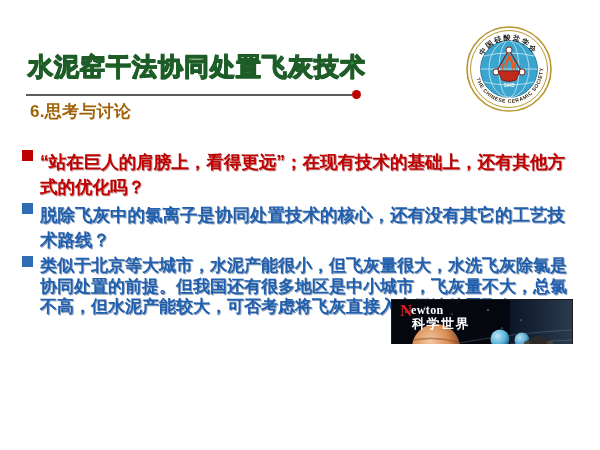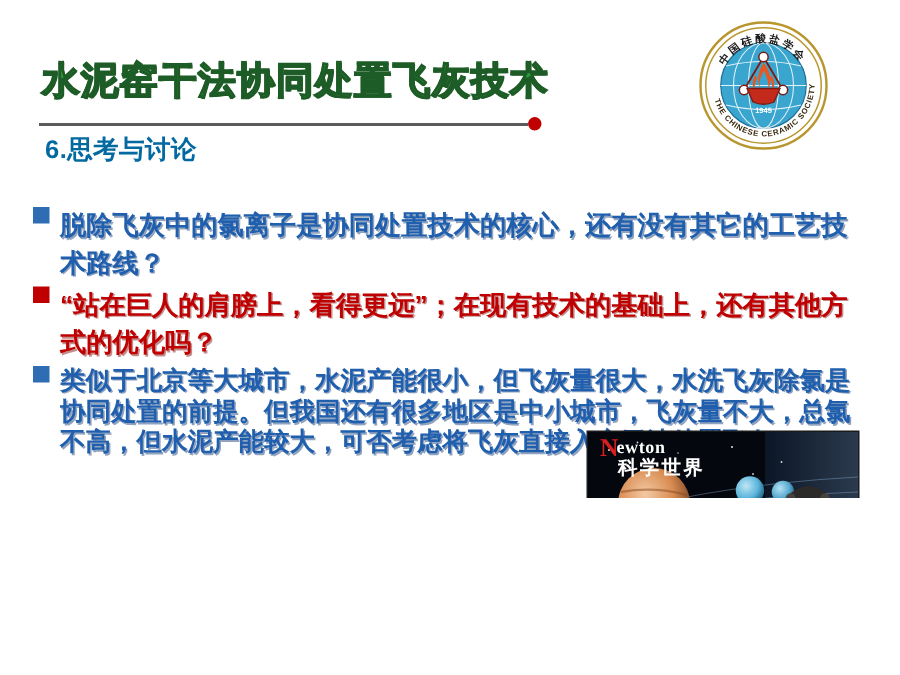--- a/index.html
+++ b/index.html
@@ -9,20 +9,21 @@
   }
   body {
     font-family: "Liberation Sans", "DejaVu Sans", sans-serif;
   }
   #slide {
     position: relative;
     width: 600px;
     height: 332px;
     background: #ffffff;
     overflow: hidden;
+    margin-top: 12px;
   }
 
   
   #header-title {
     position: absolute;
     left: 28px;
     top: 42px;
     font-size: 25px;
     font-weight: bold;
     letter-spacing: 1px;
@@ -48,21 +49,21 @@
     height: 9px;
     border-radius: 50%;
     background: #C00000;
   }
   #section-title {
     position: absolute;
     left: 30px;
     top: 88px;
     font-size: 17px;
     font-weight: bold;
-    color: #0369a1;
+    color: #a16207;
     letter-spacing: 0.3px;
     white-space: nowrap;
   }
 
   
   #logo {
     position: absolute;
     left: 466px;
     top: 14px;
     width: 86px;
@@ -173,34 +174,34 @@
       <path id="arc-en" d="M9 43 A34 34 0 0 0 77 43" fill="none"></path>
       <text font-size="5.2" font-weight="bold" fill="#3a2a10" letter-spacing="0.5">
         <textPath href="#arc-en" startOffset="9%">THE CHINESE CERAMIC SOCIETY</textPath>
       </text>
       <text x="43" y="61" font-size="5" text-anchor="middle" fill="#ffffff" font-weight="bold">1945</text>
     </svg>
   </div>
 
   <div id="bullets">
 
+    <div class="bullet-row red b1">
+      <div class="bullet-inner">
+        <span class="bullet-marker"></span>
+        <span class="bullet-body">
+          <span class="bullet-text">“站在巨人的肩膀上，看得更远”；在现有技术的基础上，还有其他方式的优化吗？</span>
+        </span>
+      </div>
+    </div>
+
     <div class="bullet-row blue b2">
       <div class="bullet-inner">
         <span class="bullet-marker"></span>
         <span class="bullet-body">
           <span class="bullet-text">脱除飞灰中的氯离子是协同处置技术的核心，还有没有其它的工艺技术路线？</span>
-        </span>
-      </div>
-    </div>
-
-    <div class="bullet-row red b1">
-      <div class="bullet-inner">
-        <span class="bullet-marker"></span>
-        <span class="bullet-body">
-          <span class="bullet-text">“站在巨人的肩膀上，看得更远”；在现有技术的基础上，还有其他方式的优化吗？</span>
         </span>
       </div>
     </div>
 
 
     <div class="bullet-row blue b4">
       <div class="bullet-inner">
         <span class="bullet-marker"></span>
         <span class="bullet-body b4-body">
           <span class="bullet-text">类似于北京等大城市，水泥产能很小，但飞灰量很大，水洗飞灰除氯是协同处置的前提。但我国还有很多地区是中小城市，飞灰量不大，总氯不高，但水泥产能较大，可否考虑将飞灰直接入窑干法处置飞灰?</span>

